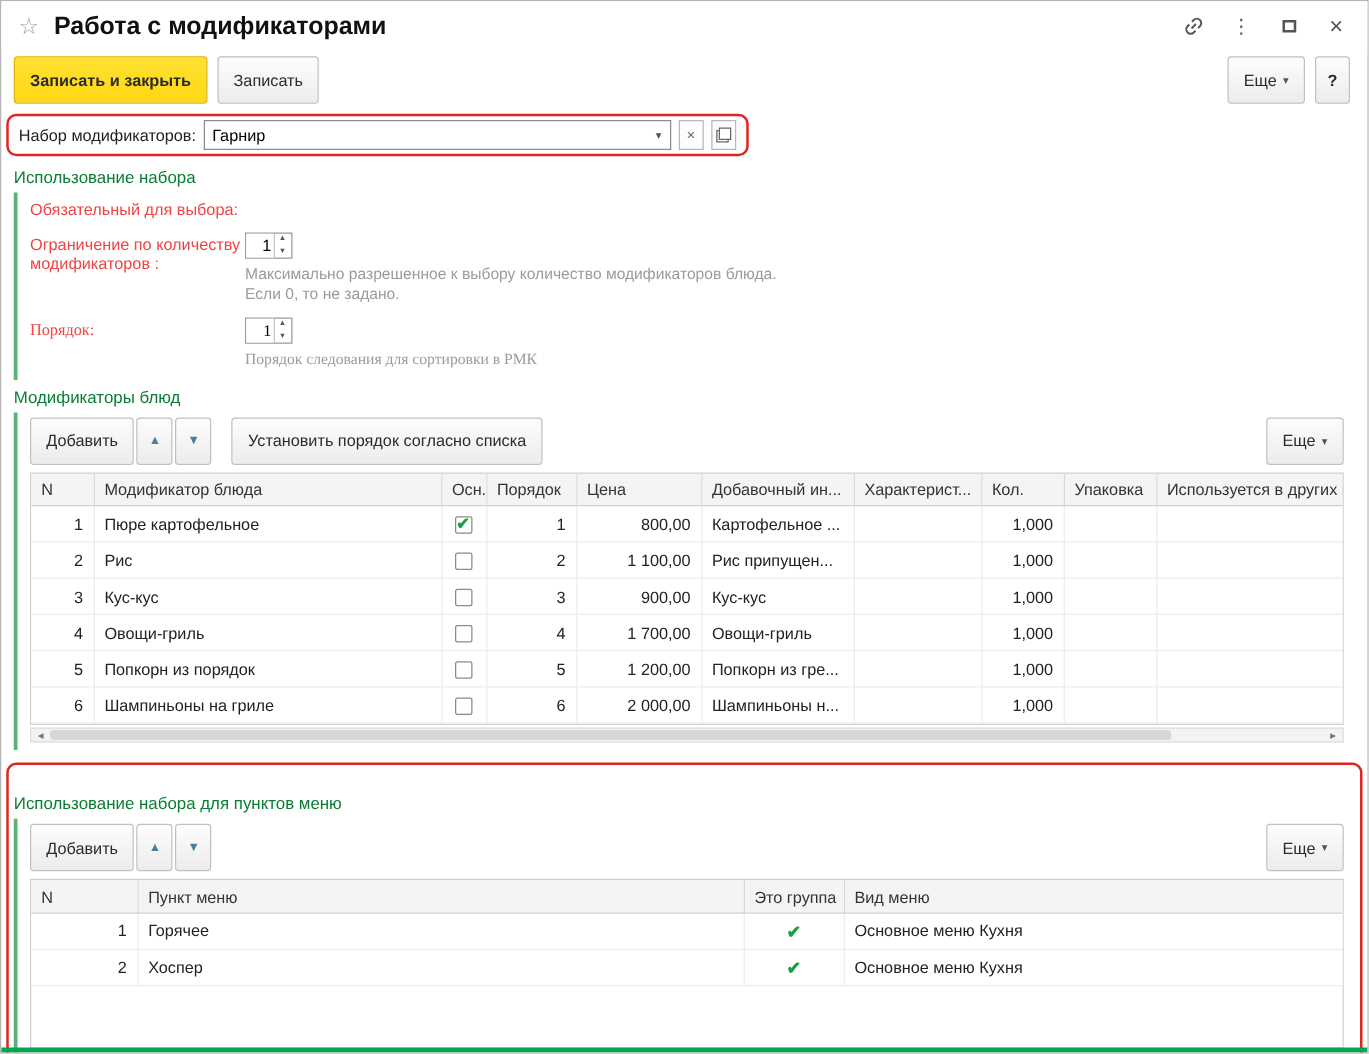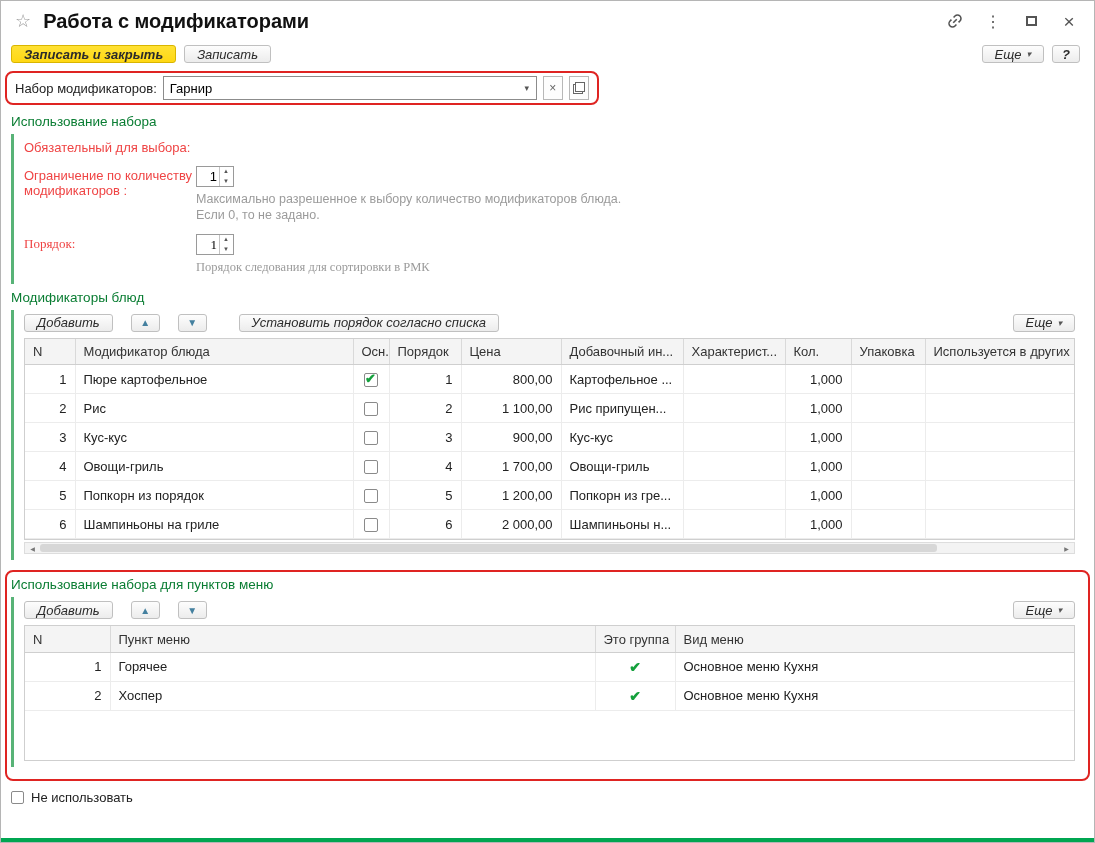--- a/index.html
+++ b/index.html
@@ -13,23 +13,23 @@
   .wtitle { font-size:20px; font-weight:700; color:#111; }
   .tb-right { margin-left:auto; display:flex; align-items:center; gap:20px; color:#555; }
   .tb-ic { cursor:pointer; display:inline-flex; align-items:center; justify-content:center; width:18px; height:18px; }
   .kebab { font-size:16px; color:#555; }
   .maxbox { width:11px; height:10px; border:2px solid #555; display:inline-block; }
   .closex { font-size:19px; color:#555; line-height:1; }
   .link-svg { transform:rotate(-45deg); }
 
   
   .cmdbar { display:flex; align-items:center; gap:8px; padding:4px 14px 6px 10px; }
-  .btn { display:inline-flex; align-items:center; justify-content:center; height:18px; padding:0 12px;
+  .btn { display:inline-flex; align-items:center; justify-content:center; height:38px; padding:0 12px;
          background:linear-gradient(#fdfdfd,#ececec); border:1px solid #c0c0c0; border-radius:3px;
-         font-size:13px; color:#2b2b2b; cursor:pointer; white-space:nowrap;font-style:italic; }
+         font-size:13px; color:#2b2b2b; cursor:pointer; white-space:nowrap; }
   .btn.yellow { background:linear-gradient(#ffe133,#ffd814); border-color:#d9b500; font-weight:700; }
   .btn .dd-car { font-size:9px; margin-left:5px; color:#555; }
   .cmd-right { margin-left:auto; display:flex; gap:8px; }
   .btn.help { width:28px; padding:0; font-weight:700; }
 
   
   .redbox1 { display:inline-flex; align-items:center; gap:6px; margin:2px 0 3px 4px;
              border:2px solid #df2422; border-radius:8px; padding:3px 8px; }
   .redbox2 { margin:10px 4px 0 4px; border:2px solid #df2422; border-radius:8px; padding:3px 10px 12px 4px; }
 
@@ -59,21 +59,21 @@
   .toggle-wrap { display:inline-block; border:1px solid #eeb200; border-radius:11px; padding:2px; }
   .toggle { position:relative; width:34px; height:16px; border:1px solid #9e9e9e; border-radius:9px; background:#f1f1f1; cursor:pointer; }
   .toggle .knob { position:absolute; left:1px; top:1px; width:12px; height:12px; border-radius:50%; background:#8a8a8a; }
 
   .spin { display:inline-flex; width:38px; height:21px; border:1px solid #9a9a9a; background:#fff; }
   .spin input { width:22px; border:none; outline:none; text-align:right; font-size:13px; font-family:inherit; padding-right:2px; }
   .spin .btns { width:13px; border-left:1px solid #c4c4c4; display:flex; flex-direction:column; }
   .spin .btns span { flex:1; font-size:6px; line-height:9px; text-align:center; color:#555; cursor:pointer; }
 
   
-  .ttoolbar { display:flex; align-items:flex-start; gap:18px; margin-bottom:6px; }
+  .ttoolbar { display:flex; align-items:flex-start; gap:2px; margin-bottom:6px; }
   .abtn { width:29px; padding:0; }
   .abtn .ar { font-size:10px; color:#44809f; }
   .tt-right { margin-left:auto; }
 
   
   .tbox { border:1px solid #cfcfcf; background:#fff; overflow:hidden; }
   .tbox.w1 { width:1051px; }
   .tbox.w2 { width:1051px; height:136px; }
   table { border-collapse:collapse; table-layout:fixed; width:100%; font-size:13px; }
   th { background:#f4f4f4; border-right:1px solid #d9d9d9; border-bottom:1px solid #cfcfcf;
@@ -328,21 +328,21 @@
           </span>
         <span class="arr">▶</span>
       </div>
 
     </div>
   </div>
 
   
   <div class="redbox2">
     <div class="section" style="margin:0">
-      <div class="gtitle" style="margin-top:2px">Использование набора для пунктов меню</div>
+      <div class="gtitle" style="margin-top:20px">Использование набора для пунктов меню</div>
       <div class="gbody">
 
         <div class="ttoolbar" style="width:1051px">
           <button class="btn">Добавить</button>
           <button class="btn abtn">
               <span class="ar">▲</span>
             </button>
           <button class="btn abtn">
               <span class="ar">▼</span>
             </button>

